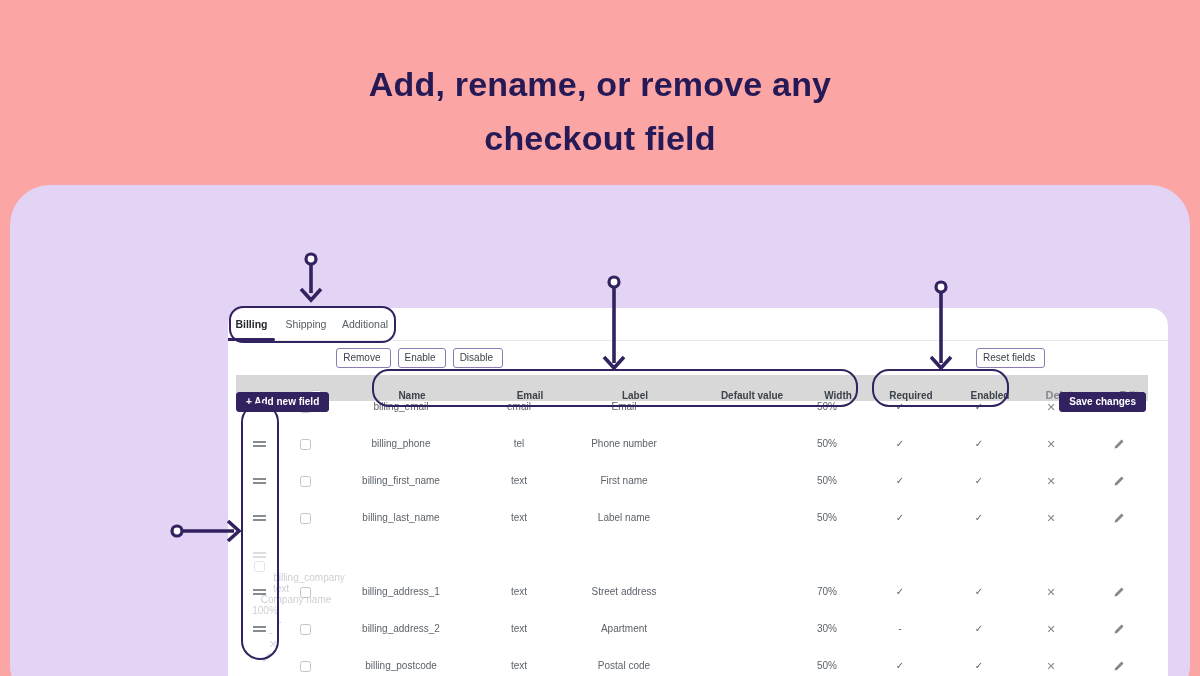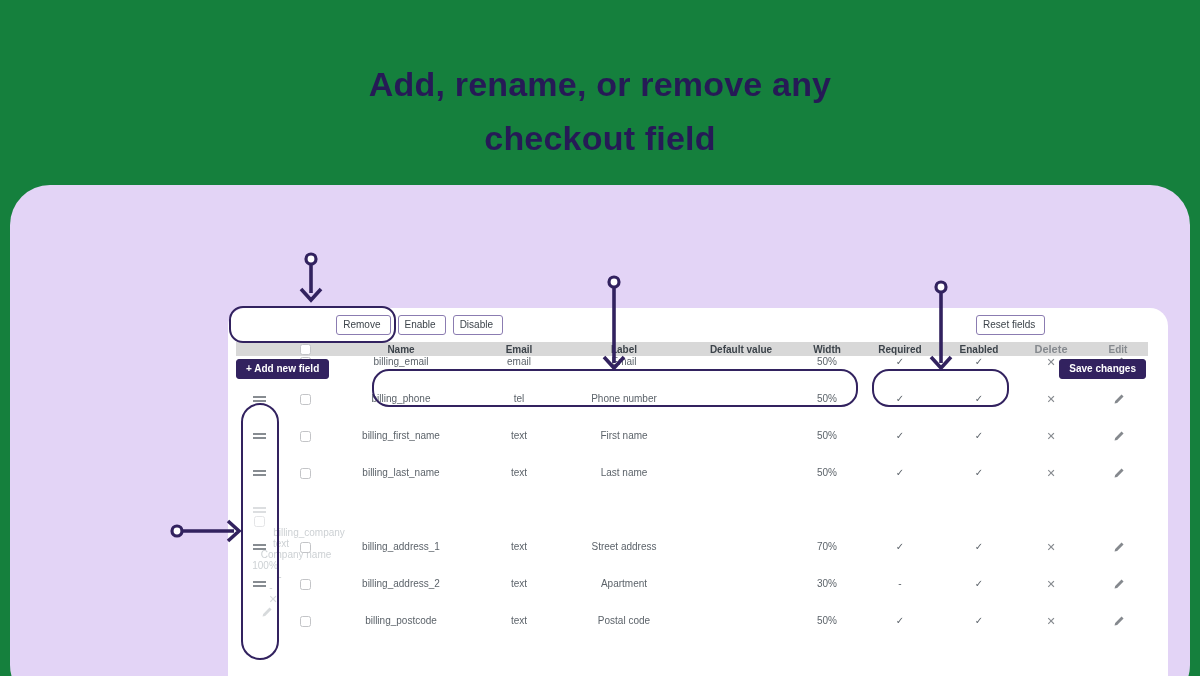--- a/index.html
+++ b/index.html
@@ -1,18 +1,18 @@
 <!DOCTYPE html>
 <html><head>
 <meta charset="utf-8">
 <style>
   * { margin:0; padding:0; box-sizing:border-box; }
   html,body { width:1200px; height:676px; overflow:hidden; background:#fff;
     font-family:"Liberation Sans", sans-serif; }
-  .canvas { position:relative; width:1200px; height:676px; background:#15803d; overflow:hidden; }
+  .canvas { position:relative; width:1200px; height:676px; background:#fca5a5; overflow:hidden; }
 
   
   .page-title { position:absolute; top:57px; left:0; right:0; text-align:center;
     font-size:34px; font-weight:600; color:#261a56; line-height:54px; letter-spacing:.2px; }
 
   
   .feature { position:absolute; left:10px; top:185px; width:1180px; height:520px;
     background:#e3d4f6; border-radius:40px; }
 
   
@@ -37,22 +37,22 @@
 
   .toolbar { position:relative; height:34px; padding:7px 0 0 8px; display:flex; gap:7px; }
   .btn { height:20px; line-height:18px; font-size:10px; padding:0 9px; border-radius:3px;
     font-family:"Liberation Sans", sans-serif; cursor:pointer; white-space:nowrap; }
   .btn-primary { background:#32225f; border:1px solid #32225f; color:#fff; font-weight:600;margin-top:44px; }
   .btn-outline { background:#fff; border:1px solid #8b7cb1; color:#3c434a;padding-left:6px; }
   .toolbar-right { position:absolute; right:22px; top:7px; display:flex; gap:14px; }
 
   
   .table { margin-left:8px; width:912px; }
-  .thead { height:14px; background:#d8d8d8; display:flex; align-items:center;
-    font-size:10px; font-weight:700; color:#3c434a; }
+  .thead { height:26px; background:#d8d8d8; display:flex; align-items:flex-end;
+    font-size:10px; font-weight:700; color:#3c434a;padding-left:11px; }
   .tr { height:37px; display:flex; align-items:flex-start; font-size:10px; color:#5c636a; }
   .th, .td { text-align:center; flex:none; }
   .col-drag{width:46px;} .col-check{width:46px;} .col-name{width:146px;}
   .col-type{width:90px;} .col-label{width:120px;} .col-default{width:114px;}
   .col-width{width:58px;} .col-required{width:88px;} .col-enabled{width:70px;}
   .col-delete{width:74px; color:#85898e; font-size:11px;}
   .col-edit{width:60px; color:#85898e;}
 
   .checkbox { display:inline-block; width:11px; height:11px; background:#fff;
     border:1px solid #c3c4c7; border-radius:2.5px; vertical-align:middle; }
@@ -98,20 +98,26 @@
     </div>
     <div class="note note-flags">
       <span>Set if an input should</span><br>
       <span>be required or</span><br>
       <span>enabled</span>
     </div>
 
   </div>
 
   <div class="app">
+    <div class="tabbar">
+      <div class="tab tab-billing">Billing</div>
+      <div class="tab tab-shipping">Shipping</div>
+      <div class="tab tab-additional">Additional</div>
+      <div class="tab-underline"></div>
+    </div>
 
     <div class="toolbar">
       <button class="btn btn-primary">+ Add new field</button>
       <button class="btn btn-outline">Remove</button>
       <button class="btn btn-outline">Enable</button>
       <button class="btn btn-outline">Disable</button>
       <div class="toolbar-right">
         <button class="btn btn-outline">Reset fields</button>
         <button class="btn btn-primary">Save changes</button>
       </div>
@@ -175,21 +181,21 @@
             <div class="td col-delete"><span>✕</span></div>
             <div class="td col-edit"><svg width="13" height="13" viewBox="0 0 20 20">
                 <path fill="currentColor" d="M14.6 2.2l3.2 3.2-9.9 9.9-4 .9 1-3.9 9.7-10.1z"></path>
               </svg></div>
           </div>
           <div class="tr">
             <div class="td col-drag"><span class="drag-icon"></span></div>
             <div class="td col-check"><span class="checkbox"></span></div>
             <div class="td col-name">billing_last_name</div>
             <div class="td col-type">text</div>
-            <div class="td col-label">Last name</div>
+            <div class="td col-label">Label name</div>
             <div class="td col-default"></div>
             <div class="td col-width">50%</div>
             <div class="td col-required">✓</div>
             <div class="td col-enabled">✓</div>
             <div class="td col-delete"><span>✕</span></div>
             <div class="td col-edit"><svg width="13" height="13" viewBox="0 0 20 20">
                 <path fill="currentColor" d="M14.6 2.2l3.2 3.2-9.9 9.9-4 .9 1-3.9 9.7-10.1z"></path>
               </svg></div>
           </div>
           <div class="tr muted">

